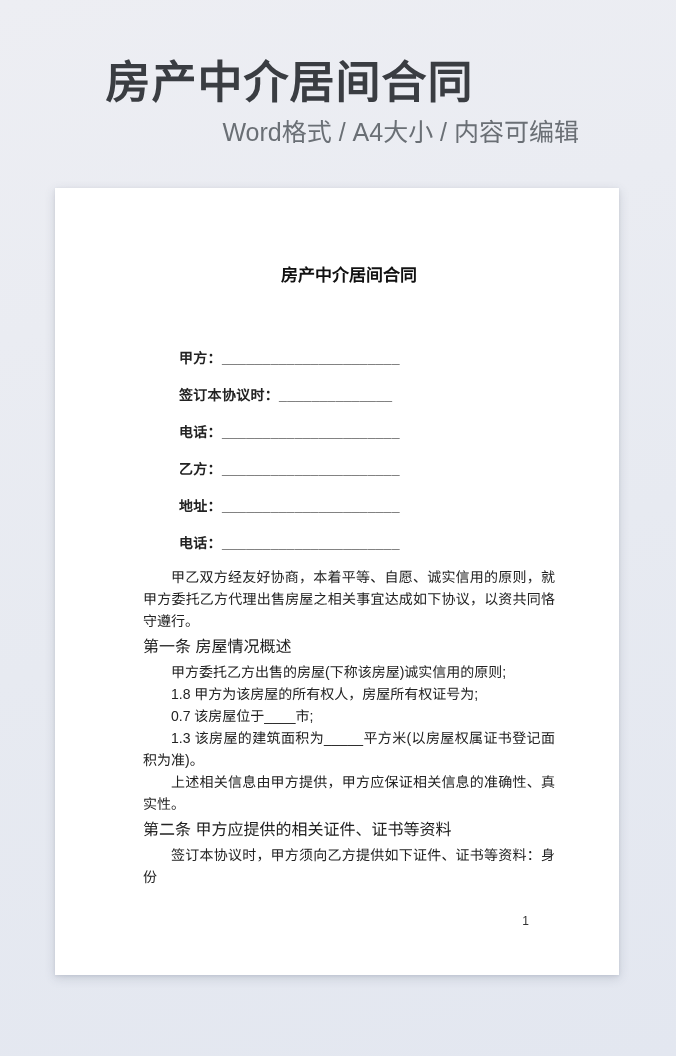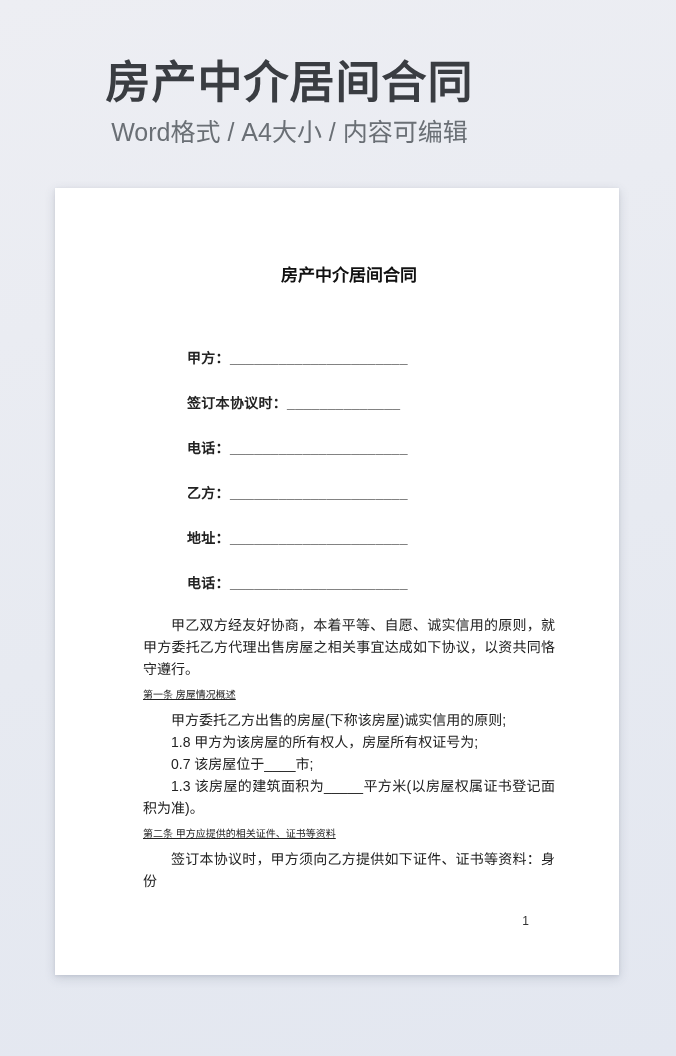--- a/index.html
+++ b/index.html
@@ -20,20 +20,21 @@
     font-weight: bold;
     letter-spacing: 1px;
     color: #3a3d42;
   }
   .header-subtitle {
     margin: 10px 0 0 0;
     font-size: 25px;
     line-height: 28px;
     font-weight: normal;
     color: #6a6f75;
+    text-align: right;
   }
 
   
   .doc {
     position: absolute;
     left: 55px; top: 188px;
     width: 564px; height: 787px;
     background: #ffffff;
     box-shadow: 0 3px 10px rgba(60, 70, 95, 0.18), 0 1px 3px rgba(60, 70, 95, 0.10);
     box-sizing: border-box;
@@ -43,45 +44,44 @@
   .doc-title {
     margin: 0;
     font-size: 17px;
     line-height: 20px;
     font-weight: bold;
     text-align: center;
     color: #111111;
   }
   .fields { margin-top: 58px; }
   .field-line {
-    margin: 16px;
+    margin: 8px;
     font-size: 14px;
     line-height: 29px;
     font-weight: bold;
     text-indent: 2em;
     color: #222222;
     white-space: nowrap;
     letter-spacing: 0.3px;
   }
   .doc-body { margin: 0; }
   .para {
     margin: 0;
     font-size: 14px;
     line-height: 22px;
     text-align: justify;
     text-indent: 2em;
     color: #222222;
   }
   .heading {
     margin: 0;
-    font-size: 10px;
+    font-size: 16px;
     line-height: 29px;
     text-indent: 0;
     color: #222222;
-    text-decoration: underline;
   }
   .page-number {
     position: absolute;
     right: 90px; bottom: 46px;
     font-size: 12px;
     line-height: 15px;
     color: #333333;
   }
 </style>
 </head>
@@ -107,20 +107,21 @@
       <p class="field-line">电话：______________________</p>
     </div>
 
     <div class="doc-body">
       <p class="para">甲乙双方经友好协商，本着平等、自愿、诚实信用的原则，就甲方委托乙方代理出售房屋之相关事宜达成如下协议，以资共同恪守遵行。</p>
       <p class="heading">第一条 房屋情况概述</p>
       <p class="para">甲方委托乙方出售的房屋(下称该房屋)诚实信用的原则;</p>
       <p class="para">1.8 甲方为该房屋的所有权人，房屋所有权证号为;</p>
       <p class="para">0.7 该房屋位于____市;</p>
       <p class="para">1.3 该房屋的建筑面积为_____平方米(以房屋权属证书登记面积为准)。</p>
+      <p class="para">上述相关信息由甲方提供，甲方应保证相关信息的准确性、真实性。</p>
       <p class="heading">第二条 甲方应提供的相关证件、证书等资料</p>
       <p class="para">签订本协议时，甲方须向乙方提供如下证件、证书等资料：身份</p>
     </div>
 
     <div class="page-number">1</div>
 
   </section>
 
 </div>
 

